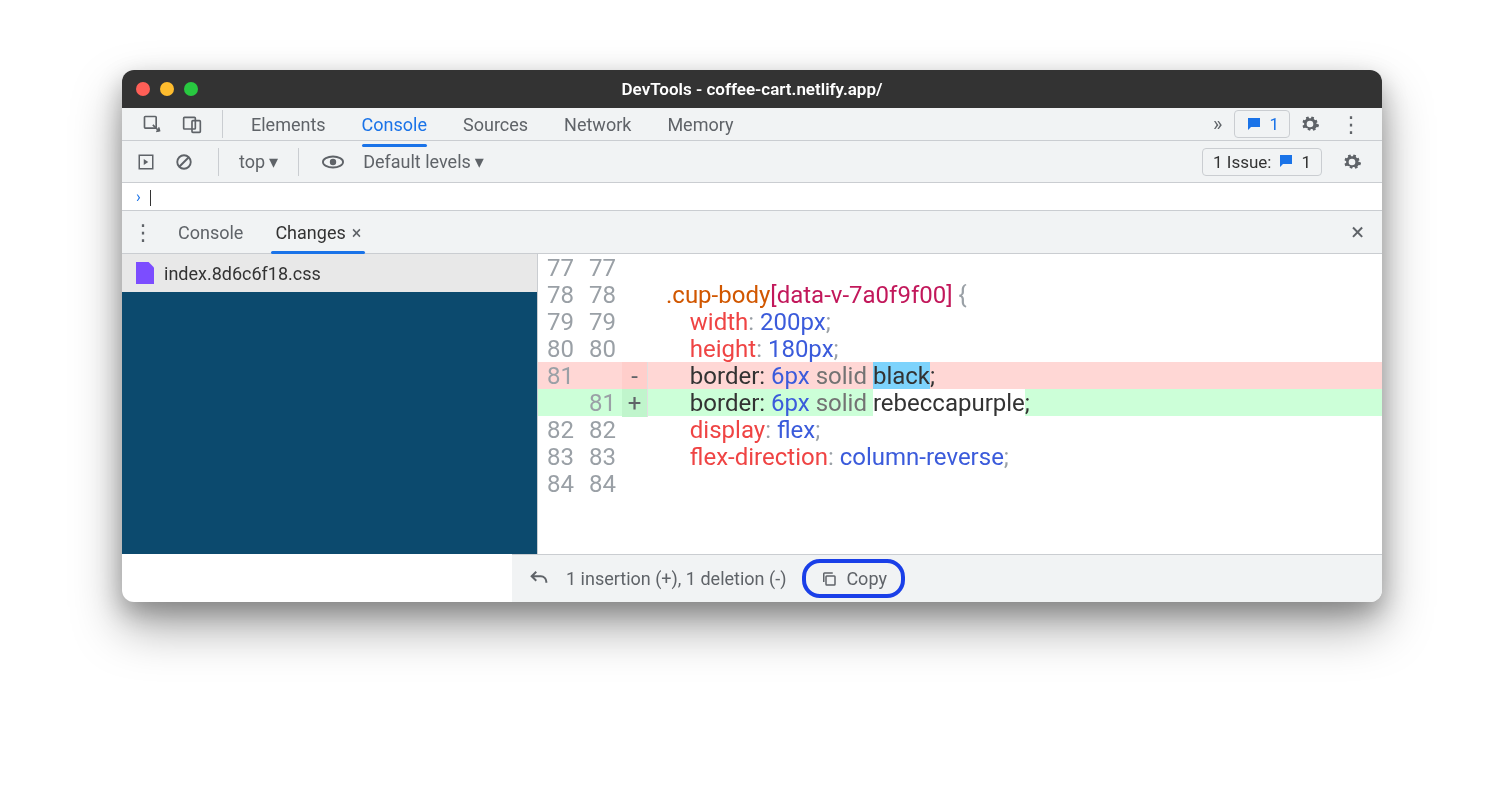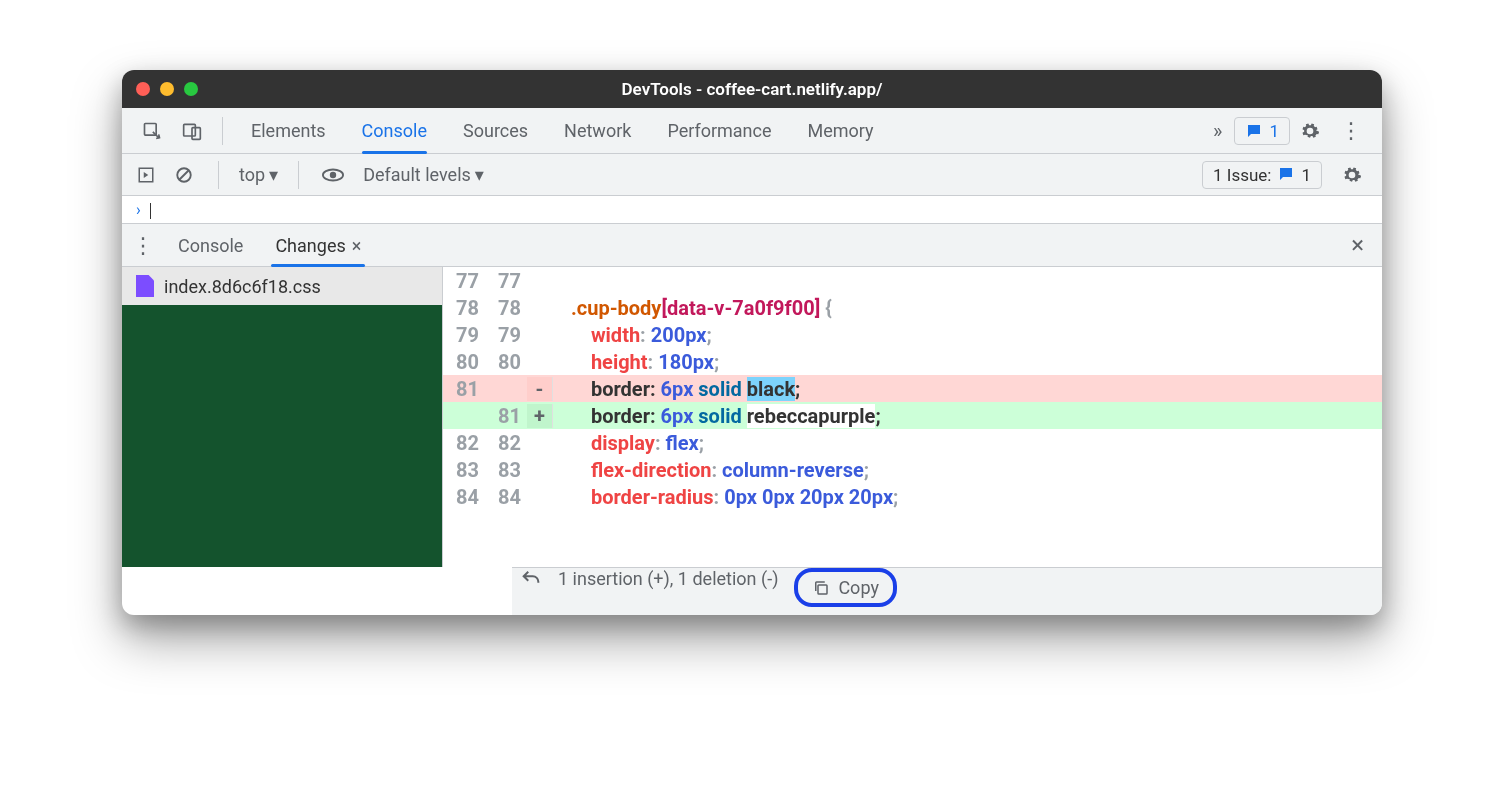--- a/index.html
+++ b/index.html
@@ -3,21 +3,21 @@
 <meta charset="utf-8">
 <style>
 * { margin:0; padding:0; box-sizing:border-box; font-family:-apple-system,BlinkMacSystemFont,"Segoe UI",Roboto,sans-serif; }
 body { background:#fff; width:1504px; height:804px; display:flex; align-items:flex-start; justify-content:center; padding-top:70px; }
 .window { width:1260px; border-radius:12px; overflow:hidden; box-shadow:0 25px 50px rgba(0,0,0,0.35),0 10px 25px rgba(0,0,0,0.25); background:#fff; }
 .titlebar { background:#333; height:38px; display:flex; align-items:center; padding:0 14px; position:relative; }
 .traffic { display:flex; gap:10px; }
 .dot { width:14px; height:14px; border-radius:50%; }
 .dot.r{background:#ff5f57}.dot.y{background:#febc2e}.dot.g{background:#28c840}
 .wtitle { color:#ffffff; font-size:17px; font-weight:600; position:absolute; left:50%; transform:translateX(-50%); }
-.tabbar { height:46px; background:#f1f3f4; border-bottom:1px solid #cacdd1; display:flex; align-items:center; padding:0 10px; gap:0; }
+.tabbar { height:33px; background:#f1f3f4; border-bottom:1px solid #cacdd1; display:flex; align-items:center; padding:0 10px; gap:0; }
 .ticon { width:40px; display:flex; justify-content:center; color:#5f6368; }
 .vdiv { width:1px; height:28px; background:#cacdd1; margin:0 10px; }
 .tab { padding:0 18px; height:46px; display:flex; align-items:center; color:#5f6368; font-size:18px; cursor:pointer; position:relative; }
 .tab.active { color:#1a73e8; }
 .tab.active::after { content:""; position:absolute; bottom:0; left:18px; right:18px; height:3px; background:#1a73e8; border-radius:2px; }
 .spacer { flex:1; }
 .chev { color:#5f6368; font-size:20px; padding:0 6px; }
 .badge { display:flex; align-items:center; gap:6px; border:1px solid #cacdd1; border-radius:4px; padding:3px 10px; color:#1a73e8; font-size:17px; margin-left:6px; }
 .gear,.dots { color:#5f6368; padding:0 10px; font-size:22px; }
 .consolebar { height:42px; background:#f1f3f4; border-bottom:1px solid #cacdd1; display:flex; align-items:center; padding:0 10px; gap:10px; }
@@ -26,37 +26,37 @@
 .filter { flex:0 0 450px; height:30px; border:1px solid #cacdd1; border-radius:4px; background:#fff; padding:0 10px; font-size:17px; color:#333; }
 .levels { color:#5f6368; font-size:18px; display:flex; align-items:center; gap:4px; margin-left:6px; }
 .issue { display:flex; align-items:flex-start; gap:6px; border:1px solid #cacdd1; border-radius:4px; padding:3px 10px; color:#333; font-size:17px; margin-left:auto; }
 .prompt { padding:4px 14px; color:#1a73e8; font-size:16px; font-family:monospace; }
 .drawer-tabs { height:44px; border-top:1px solid #cacdd1; background:#f1f3f4; border-bottom:1px solid #cacdd1; display:flex; align-items:center; padding:0 10px; }
 .dtab { padding:0 16px; height:44px; display:flex; align-items:center; color:#5f6368; font-size:18px; cursor:pointer; position:relative; }
 .dtab.active { color:#333; }
 .dtab.active::after { content:""; position:absolute; bottom:0; left:12px; right:12px; height:3px; background:#1a73e8; border-radius:2px; }
 .closex { color:#5f6368; margin-left:6px; font-size:18px; }
 .drawer-body { display:flex; height:300px; }
-.sidebar { width:321px; border-right:1px solid #cacdd1; background:#14532d; }
+.sidebar { width:416px; border-right:1px solid #cacdd1; background:#0c4a6e; }
 .file { display:flex; align-items:center; gap:10px; padding:8px 14px; background:#e8e8e8; font-size:18px; color:#333; }
 .fileicon { width:18px; height:22px; background:#7c4dff; clip-path:polygon(0 0,70% 0,100% 25%,100% 100%,0 100%); }
-.diff { flex:1; font-family:Menlo,Consolas,monospace; font-size:20px; position:relative; overflow:hidden;font-weight:bold; }
+.diff { flex:1; font-family:Menlo,Consolas,monospace; font-size:24px; position:relative; overflow:hidden; }
 .row { display:flex; height:27px; align-items:center; }
 .ln { width:42px; text-align:right; color:#9aa0a6; padding-right:6px; }
 .marker { width:26px; text-align:center; color:#5f6368; border-right:1px solid #e0e0e0; }
 .code { padding-left:18px; white-space:pre; flex:1; }
 .del { background:#ffd7d5; }
 .del .marker { background:#ffcecb; }
 .del .hl { background:#7dd3fc; }
 .add { background:#ccffd8; }
 .add .marker { background:#c0f5cc; }
 .add .hl { background:#ffffff; }.tok-cls{color:#d15700}.tok-attr{color:#c2185b}
 .tok-prop{color:#ef4444}.tok-num{color:#3b5bdb}.tok-kw{color:#3b5bdb}
-.tok-nm{color:#0369a1}.tok-txt{color:#333}.tok-dim{color:#9aa0a6}
-.footer { height:48px; border-top:1px solid #cacdd1; background:#f1f3f4; display:flex; align-items:flex-start; padding:0 8px; gap:16px; margin-left:390px; }
+.tok-nm{color:#737373}.tok-txt{color:#333}.tok-dim{color:#9aa0a6}
+.footer { height:48px; border-top:1px solid #cacdd1; background:#f1f3f4; display:flex; align-items:center; padding:0 16px; gap:16px; margin-left:390px; }
 .undo { color:#5f6368; font-size:20px; }
 .summary { color:#5f6368; font-size:18px; }
 .copy { display:flex; align-items:center; gap:8px; color:#5f6368; font-size:18px; padding:5px 14px; border:4px solid #1a3fe8; border-radius:18px; }
 svg { display:block; }
 </style>
 </head>
 <body>
 
 <div class="window">
   <div class="titlebar">
@@ -80,21 +80,20 @@
           <rect x="2" y="4" width="14" height="14" rx="1"></rect>
           <rect x="12" y="8" width="10" height="14" rx="1"></rect>
         </svg>
     </div>
     <div class="vdiv"></div>
     <div id="main-tabs" style="display: flex;">
         <div class="tab">Elements</div>
         <div class="tab active">Console</div>
         <div class="tab">Sources</div>
         <div class="tab">Network</div>
-        <div class="tab">Performance</div>
         <div class="tab">Memory</div>
       </div>
     <div class="spacer"></div>
     <div class="chev">»</div>
     <div class="badge">
       <svg width="18" height="18" viewBox="0 0 24 24" fill="#1a73e8">
           <path d="M4 4h16v12H8l-4 4z"></path>
         </svg>
       <span>1</span>
     </div>
@@ -214,21 +213,20 @@
         <div class="row ">
           <div class="ln">83</div>
           <div class="ln">83</div>
           <div class="marker"></div>
           <div class="code">    <span class="tok-prop">flex-direction</span><span class="tok-dim">: </span><span class="tok-num">column-reverse</span><span class="tok-dim">;</span></div>
         </div>
         <div class="row ">
           <div class="ln">84</div>
           <div class="ln">84</div>
           <div class="marker"></div>
-          <div class="code">    <span class="tok-prop">border-radius</span><span class="tok-dim">: </span><span class="tok-num">0px 0px 20px 20px</span><span class="tok-dim">;</span></div>
         </div>
       </div>
   </div>
 
   <div class="footer">
     <div class="undo">
       <svg width="22" height="22" viewBox="0 0 24 24" fill="none" stroke="#5f6368" stroke-width="2.2">
           <path d="M9 14L4 9l5-5M4 9h10a6 6 0 016 6v1"></path>
         </svg>
     </div>

